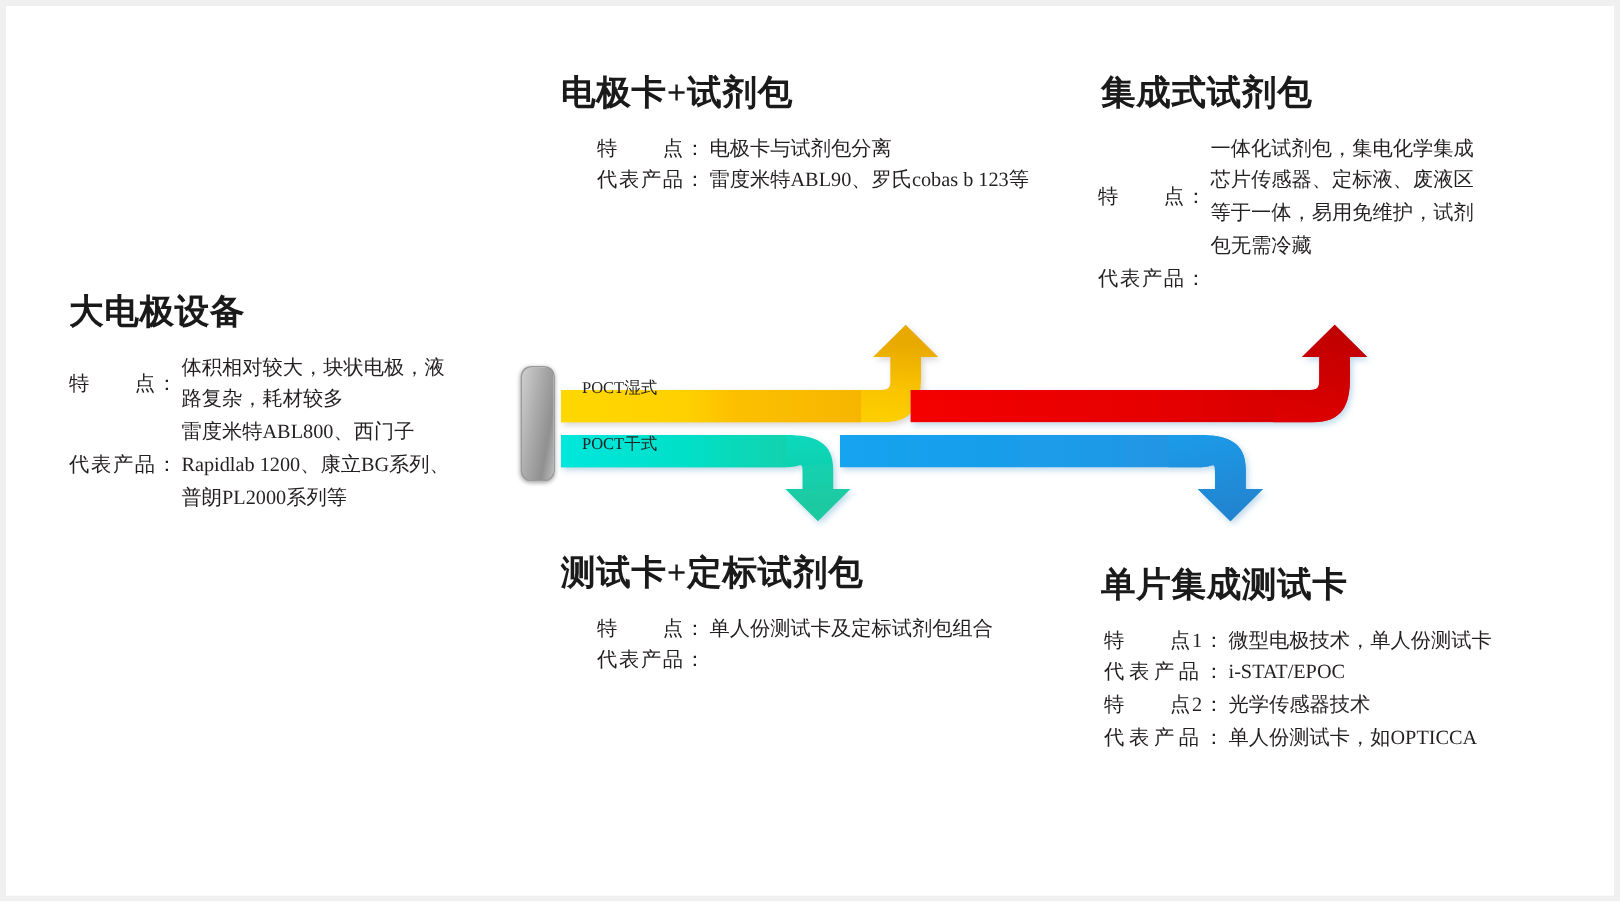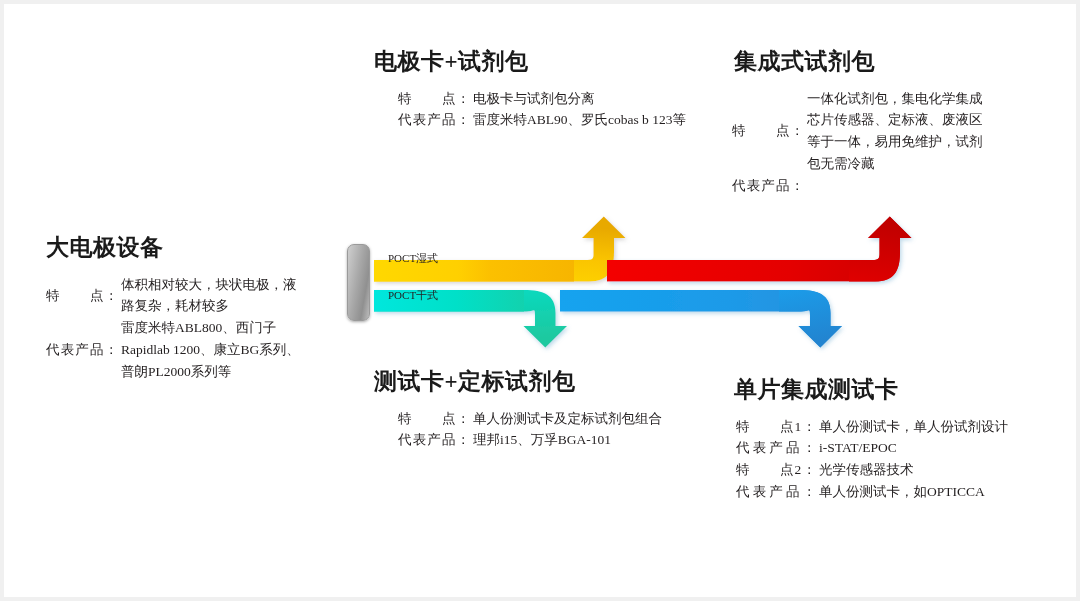--- a/index.html
+++ b/index.html
@@ -65,21 +65,21 @@
   .row .val {
     flex: 1 1 auto;
     padding-left: 3px;
   }
   .row .val .cont {
     display: block;
   }
 
   
   #block-big        { left: 22px;  top: 190px;  width: 300px; }
-  #block-big .title { padding-left: 20px; margin-top: 40px; }
+  #block-big .title { padding-left: 20px; }
   #block-big .rows  { padding-left: 20px; }
 
   #block-card       { left: 366px; top: 44px;  width: 380px; }
   #block-card .title{ padding-left: 4px; }
   #block-card .rows { padding-left: 28px; }
 
   #block-integrated       { left: 724px; top: 44px; width: 330px; }
   #block-integrated .title{ padding-left: 6px; }
   #block-integrated .rows { padding-left: 4px; }
 
@@ -325,34 +325,31 @@
       <div class="title">测试卡+定标试剂包</div>
       <div class="rows">
         <div class="row">
           <span class="lbl" style="width:72px">特　　点：</span>
           <span class="val">
             <span class="cont">单人份测试卡及定标试剂包组合</span>
           </span>
         </div>
         <div class="row">
           <span class="lbl" style="width:72px">代表产品：</span>
-          <span class="val">
-            <span class="cont">理邦i15、万孚BGA-101</span>
-          </span>
         </div>
       </div>
     </div>
 
     <div class="block" id="block-single">
       <div class="title">单片集成测试卡</div>
       <div class="rows">
         <div class="row">
           <span class="lbl" style="width:80px">特　　点1：</span>
           <span class="val">
-            <span class="cont">单人份测试卡，单人份试剂设计</span>
+            <span class="cont">微型电极技术，单人份测试卡</span>
           </span>
         </div>
         <div class="row">
           <span class="lbl" style="width:80px">代表产品：</span>
           <span class="val">
             <span class="cont">i-STAT/EPOC</span>
           </span>
         </div>
         <div class="row">
           <span class="lbl" style="width:80px">特　　点2：</span>

